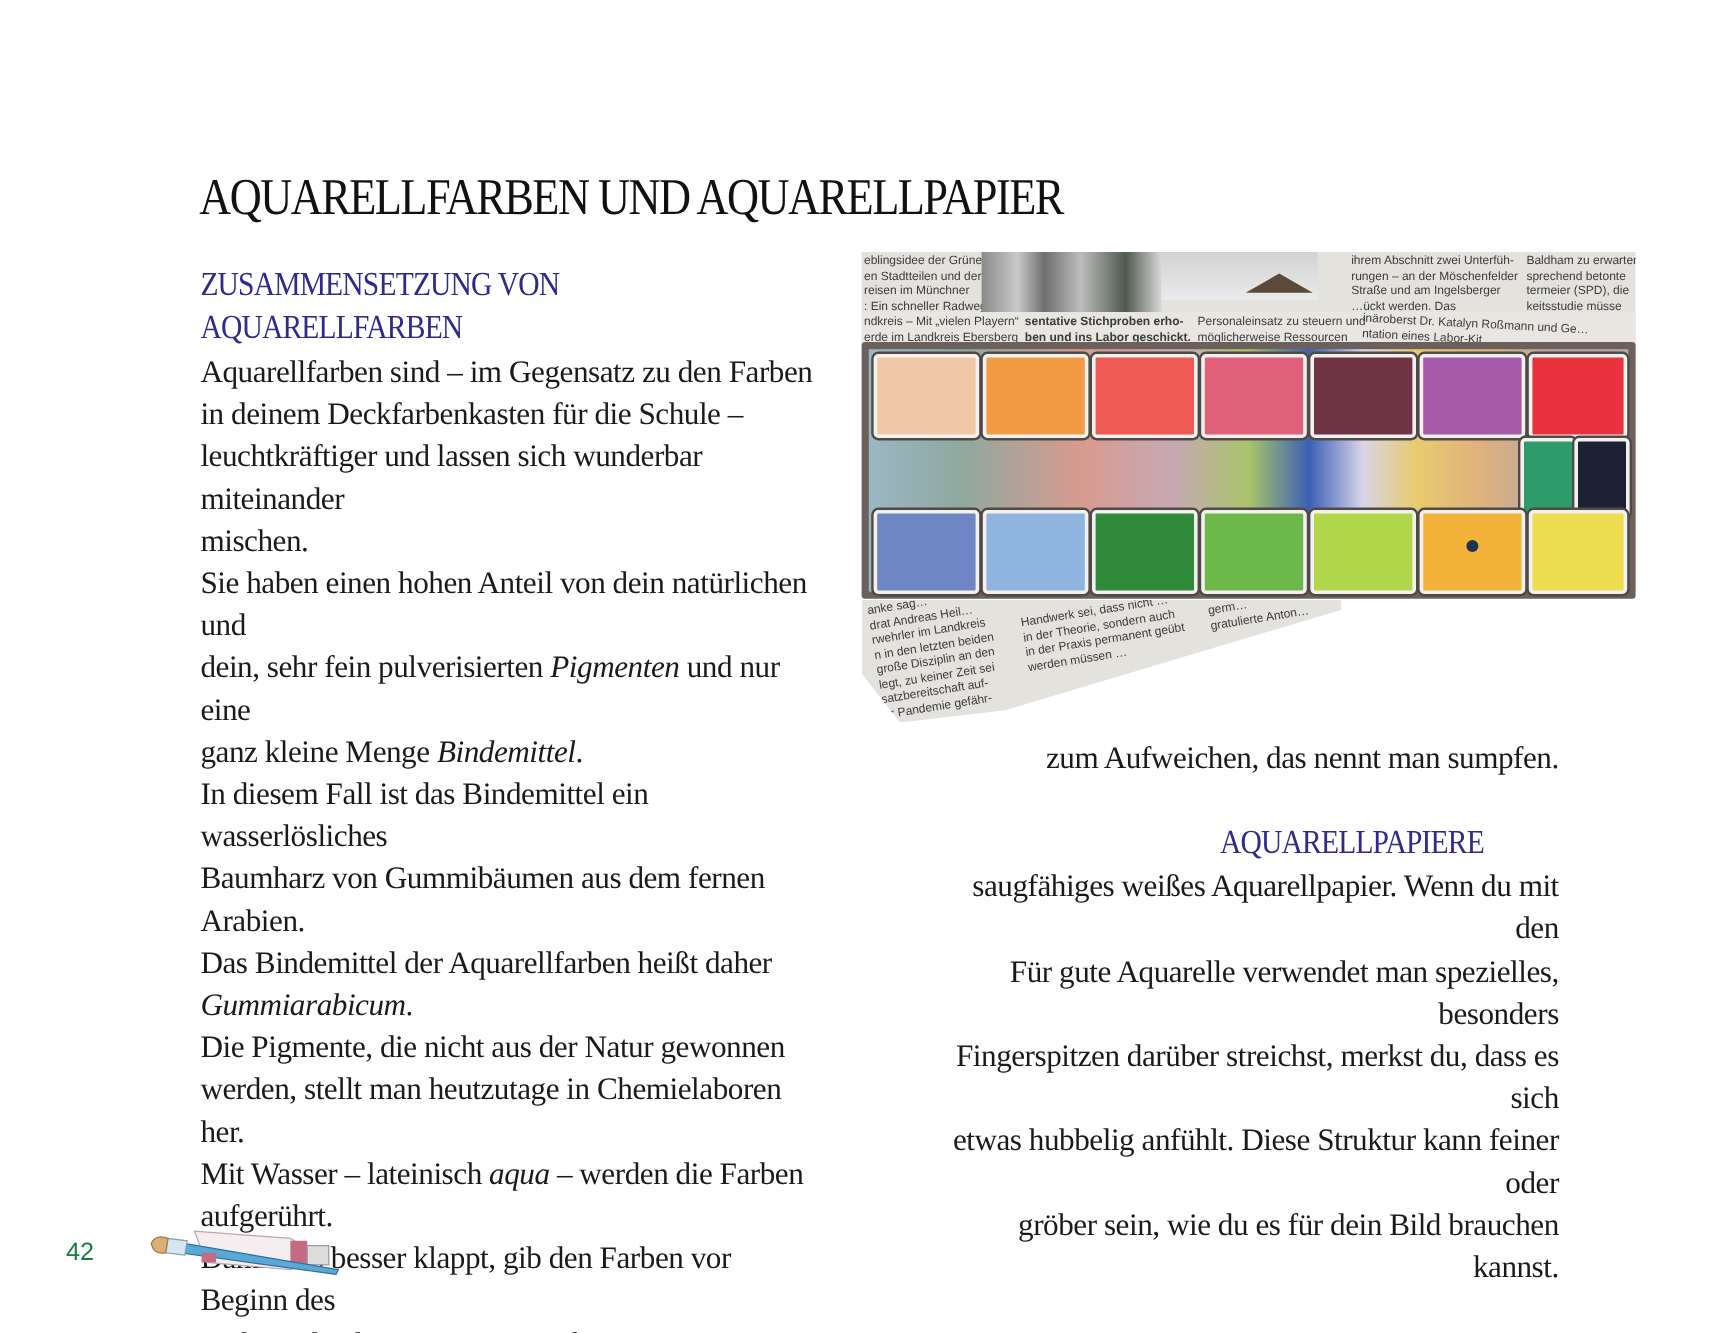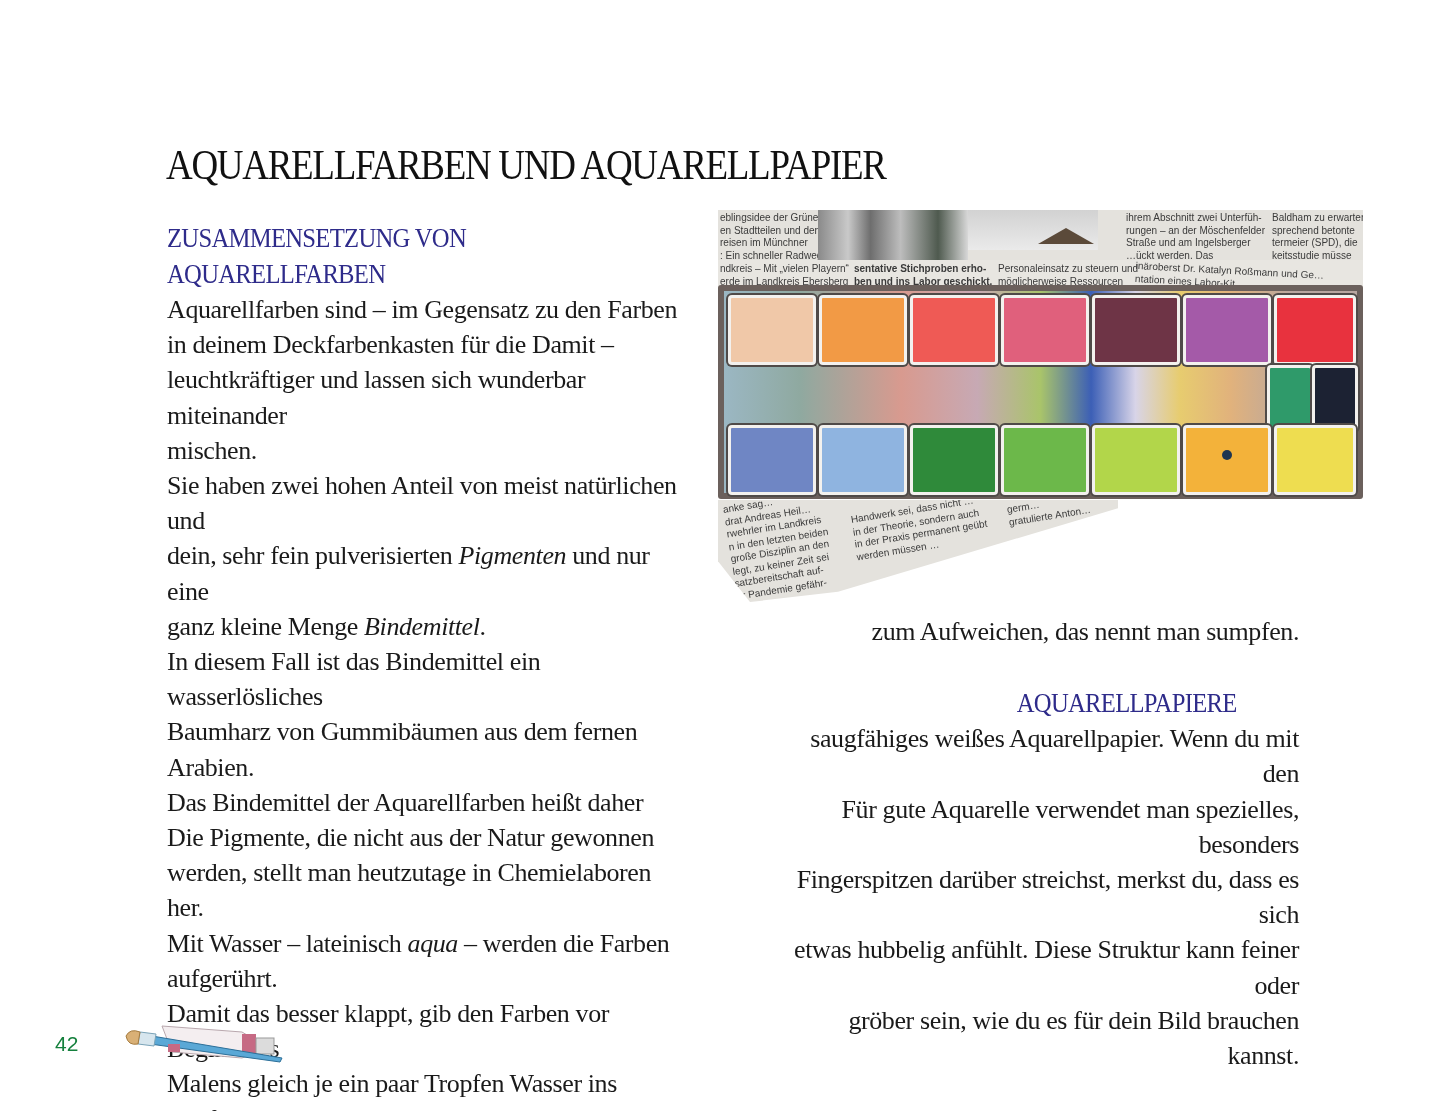--- a/index.html
+++ b/index.html
@@ -55,29 +55,30 @@
 
 <h1 class="page-title">AQUARELLFARBEN UND AQUARELLPAPIER</h1>
 
 <div class="col-left">
   <h2 class="sub-heading">
     <span>ZUSAMMENSETZUNG VON</span><br>
     <span>AQUARELLFARBEN</span>
   </h2>
   <div class="body-text">
     <p>Aquarellfarben sind – im Gegensatz zu den Farben</p>
-    <p>in deinem Deckfarbenkasten für die Damit –</p>
+    <p>in deinem Deckfarbenkasten für die Schule –</p>
     <p>leuchtkräftiger und lassen sich wunderbar miteinander</p>
     <p>mischen.</p>
-    <p>Sie haben zwei hohen Anteil von meist natürlichen und</p>
+    <p>Sie haben einen hohen Anteil von dein natürlichen und</p>
     <p><span>dein, sehr fein pulverisierten </span><em>Pigmenten</em><span> und nur eine</span></p>
     <p><span>ganz kleine Menge </span><em>Bindemittel</em><span>.</span></p>
     <p>In diesem Fall ist das Bindemittel ein wasserlösliches</p>
     <p>Baumharz von Gummibäumen aus dem fernen Arabien.</p>
     <p>Das Bindemittel der Aquarellfarben heißt daher</p>
+    <p><em>Gummiarabicum</em><span>.</span></p>
     <p>Die Pigmente, die nicht aus der Natur gewonnen</p>
     <p>werden, stellt man heutzutage in Chemielaboren her.</p>
     <p><span>Mit Wasser – lateinisch </span><em>aqua</em><span> – werden die Farben</span></p>
     <p>aufgerührt.</p>
     <p>Damit das besser klappt, gib den Farben vor Beginn des</p>
     <p>Malens gleich je ein paar Tropfen Wasser ins Töpfchen</p>
   </div>
 </div>
 
 <div class="illustration">

